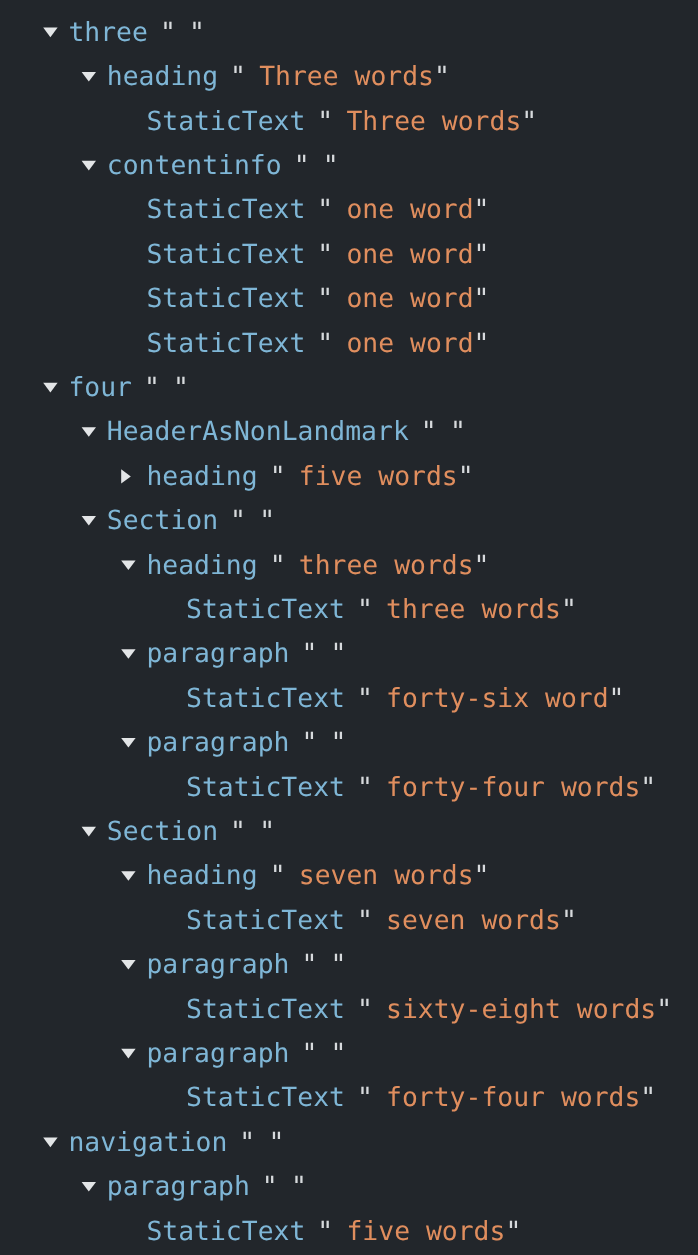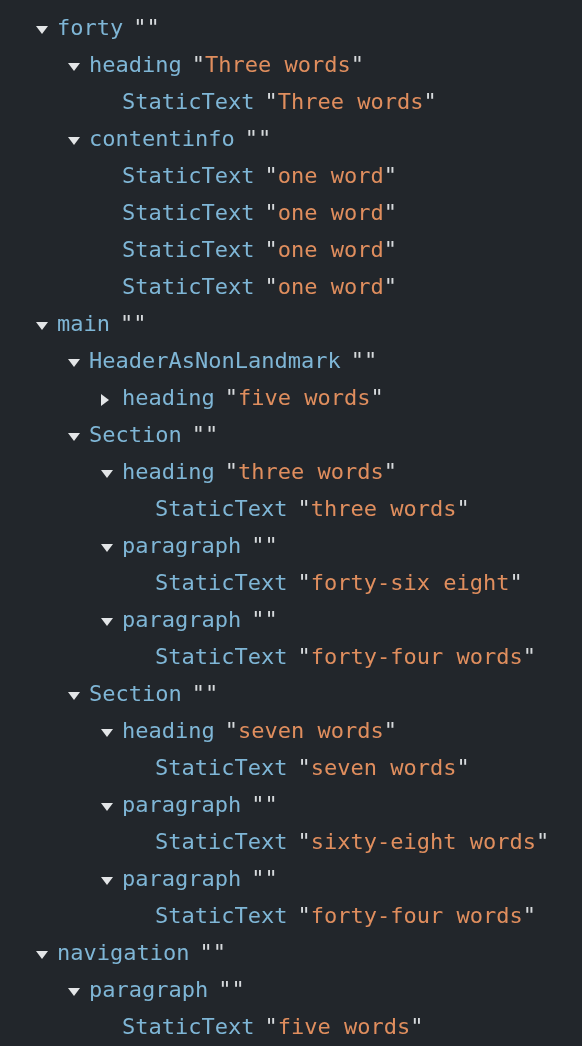--- a/index.html
+++ b/index.html
@@ -66,44 +66,45 @@
     border: none;
   }
   .role {
     color: #7fb6d6;
   }
   .quote {
     color: #d7dadd;
   }
   .value {
     color: #e08e5e;
+    margin-left: 11px;
   }
   .sp { display: inline-block; width: 10px; }
 </style>
 </head>
 <body>
 
 <div id="tree">
     <div class="row lvl2"><span class="twisty none"><i></i></span><span class="role"></span><span class="sp"> </span><span class="quote">"</span><span class="value"></span><span class="quote">"</span></div>
-    <div class="row lvl1"><span class="twisty open"><i></i></span><span class="role">forty</span><span class="sp"> </span><span class="quote">"</span><span class="value"></span><span class="quote">"</span></div>
+    <div class="row lvl1"><span class="twisty open"><i></i></span><span class="role">three</span><span class="sp"> </span><span class="quote">"</span><span class="value"></span><span class="quote">"</span></div>
     <div class="row lvl2"><span class="twisty open"><i></i></span><span class="role">heading</span><span class="sp"> </span><span class="quote">"</span><span class="value">Three words</span><span class="quote">"</span></div>
     <div class="row lvl3"><span class="twisty none"><i></i></span><span class="role">StaticText</span><span class="sp"> </span><span class="quote">"</span><span class="value">Three words</span><span class="quote">"</span></div>
     <div class="row lvl2"><span class="twisty open"><i></i></span><span class="role">contentinfo</span><span class="sp"> </span><span class="quote">"</span><span class="value"></span><span class="quote">"</span></div>
     <div class="row lvl3"><span class="twisty none"><i></i></span><span class="role">StaticText</span><span class="sp"> </span><span class="quote">"</span><span class="value">one word</span><span class="quote">"</span></div>
     <div class="row lvl3"><span class="twisty none"><i></i></span><span class="role">StaticText</span><span class="sp"> </span><span class="quote">"</span><span class="value">one word</span><span class="quote">"</span></div>
     <div class="row lvl3"><span class="twisty none"><i></i></span><span class="role">StaticText</span><span class="sp"> </span><span class="quote">"</span><span class="value">one word</span><span class="quote">"</span></div>
     <div class="row lvl3"><span class="twisty none"><i></i></span><span class="role">StaticText</span><span class="sp"> </span><span class="quote">"</span><span class="value">one word</span><span class="quote">"</span></div>
-    <div class="row lvl1"><span class="twisty open"><i></i></span><span class="role">main</span><span class="sp"> </span><span class="quote">"</span><span class="value"></span><span class="quote">"</span></div>
+    <div class="row lvl1"><span class="twisty open"><i></i></span><span class="role">four</span><span class="sp"> </span><span class="quote">"</span><span class="value"></span><span class="quote">"</span></div>
     <div class="row lvl2"><span class="twisty open"><i></i></span><span class="role">HeaderAsNonLandmark</span><span class="sp"> </span><span class="quote">"</span><span class="value"></span><span class="quote">"</span></div>
     <div class="row lvl3"><span class="twisty closed"><i></i></span><span class="role">heading</span><span class="sp"> </span><span class="quote">"</span><span class="value">five words</span><span class="quote">"</span></div>
     <div class="row lvl2"><span class="twisty open"><i></i></span><span class="role">Section</span><span class="sp"> </span><span class="quote">"</span><span class="value"></span><span class="quote">"</span></div>
     <div class="row lvl3"><span class="twisty open"><i></i></span><span class="role">heading</span><span class="sp"> </span><span class="quote">"</span><span class="value">three words</span><span class="quote">"</span></div>
     <div class="row lvl4"><span class="twisty none"><i></i></span><span class="role">StaticText</span><span class="sp"> </span><span class="quote">"</span><span class="value">three words</span><span class="quote">"</span></div>
     <div class="row lvl3"><span class="twisty open"><i></i></span><span class="role">paragraph</span><span class="sp"> </span><span class="quote">"</span><span class="value"></span><span class="quote">"</span></div>
-    <div class="row lvl4"><span class="twisty none"><i></i></span><span class="role">StaticText</span><span class="sp"> </span><span class="quote">"</span><span class="value">forty-six eight</span><span class="quote">"</span></div>
+    <div class="row lvl4"><span class="twisty none"><i></i></span><span class="role">StaticText</span><span class="sp"> </span><span class="quote">"</span><span class="value">forty-six word</span><span class="quote">"</span></div>
     <div class="row lvl3"><span class="twisty open"><i></i></span><span class="role">paragraph</span><span class="sp"> </span><span class="quote">"</span><span class="value"></span><span class="quote">"</span></div>
     <div class="row lvl4"><span class="twisty none"><i></i></span><span class="role">StaticText</span><span class="sp"> </span><span class="quote">"</span><span class="value">forty-four words</span><span class="quote">"</span></div>
     <div class="row lvl2"><span class="twisty open"><i></i></span><span class="role">Section</span><span class="sp"> </span><span class="quote">"</span><span class="value"></span><span class="quote">"</span></div>
     <div class="row lvl3"><span class="twisty open"><i></i></span><span class="role">heading</span><span class="sp"> </span><span class="quote">"</span><span class="value">seven words</span><span class="quote">"</span></div>
     <div class="row lvl4"><span class="twisty none"><i></i></span><span class="role">StaticText</span><span class="sp"> </span><span class="quote">"</span><span class="value">seven words</span><span class="quote">"</span></div>
     <div class="row lvl3"><span class="twisty open"><i></i></span><span class="role">paragraph</span><span class="sp"> </span><span class="quote">"</span><span class="value"></span><span class="quote">"</span></div>
     <div class="row lvl4"><span class="twisty none"><i></i></span><span class="role">StaticText</span><span class="sp"> </span><span class="quote">"</span><span class="value">sixty-eight words</span><span class="quote">"</span></div>
     <div class="row lvl3"><span class="twisty open"><i></i></span><span class="role">paragraph</span><span class="sp"> </span><span class="quote">"</span><span class="value"></span><span class="quote">"</span></div>
     <div class="row lvl4"><span class="twisty none"><i></i></span><span class="role">StaticText</span><span class="sp"> </span><span class="quote">"</span><span class="value">forty-four words</span><span class="quote">"</span></div>
     <div class="row lvl1"><span class="twisty open"><i></i></span><span class="role">navigation</span><span class="sp"> </span><span class="quote">"</span><span class="value"></span><span class="quote">"</span></div>

